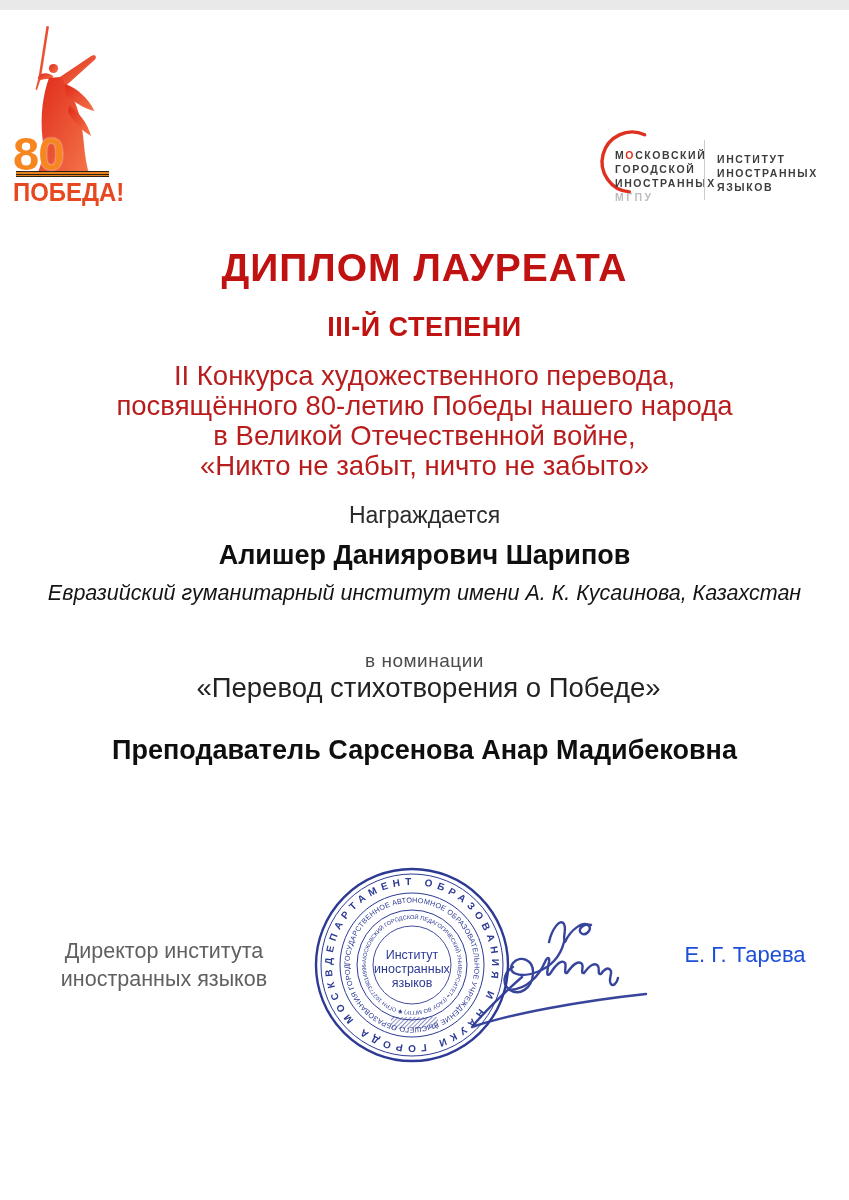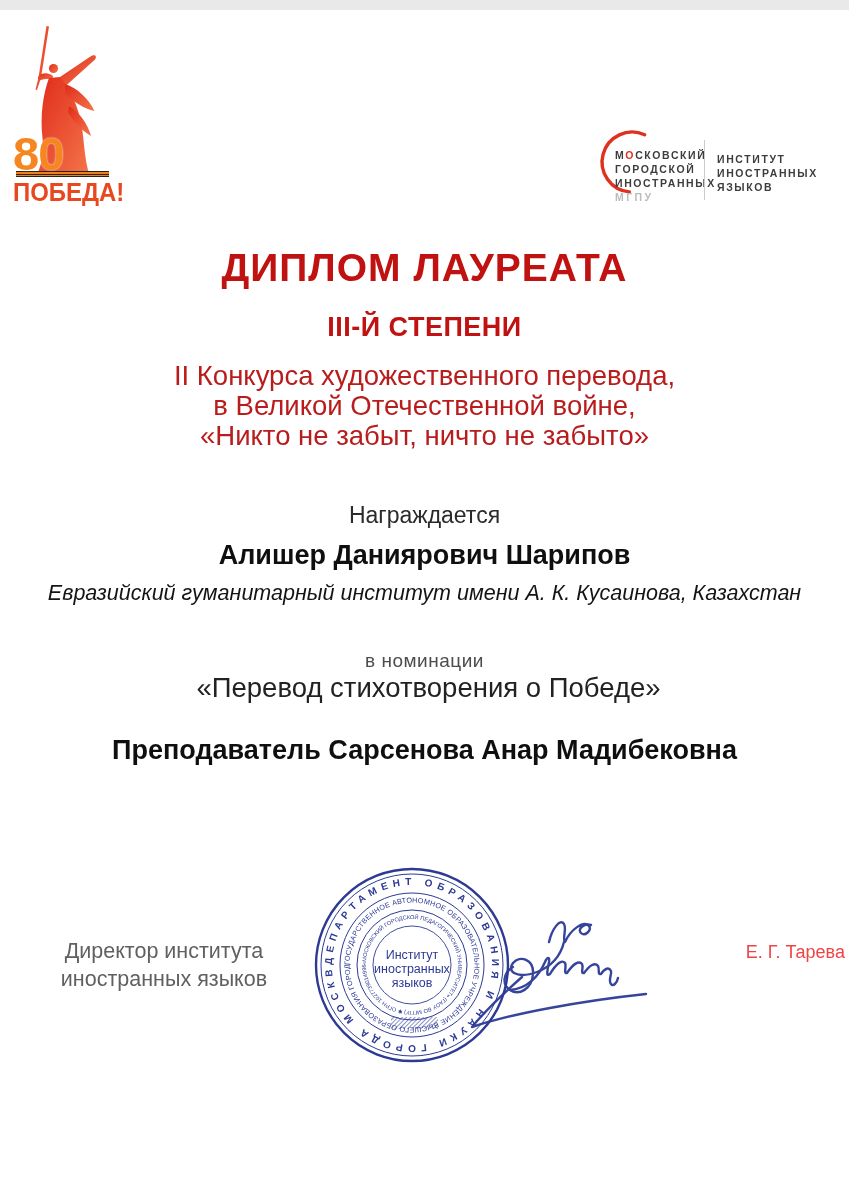--- a/index.html
+++ b/index.html
@@ -47,22 +47,22 @@
   .nom-label{top:640px;font-size:19px;font-weight:300;color:#4c4c4c;letter-spacing:.5px;}
   .nomination{top:662px;font-size:27.5px;font-weight:300;color:#222222;padding-left:8px;}
   .teacher{top:725px;font-size:27px;font-weight:bold;color:#0f0f0f;}
 
   
   .director{
     position:absolute;left:60px;top:927px;width:208px;text-align:center;
     font-size:21.5px;color:#606060;line-height:28px;
   }
   .signer{
-    position:absolute;left:645px;top:932px;width:200px;text-align:right;
-    font-size:18px;color:#ef4444;
+    position:absolute;left:645px;top:932px;width:200px;text-align:center;
+    font-size:22px;color:#1d4ed8;
   }
   .stamp{position:absolute;left:312px;top:855px;}
   .sig{position:absolute;left:450px;top:885px;}
   .stamp text{fill:#2c3a94;font-family:"Liberation Sans","DejaVu Sans",sans-serif;}
 </style>
 </head>
 <body>
 
 <div class="page">
 
@@ -105,20 +105,21 @@
       <div class="uni-line">ИНОСТРАННЫХ</div>
       <div class="uni-line">ЯЗЫКОВ</div>
     </div>
   </div>
 
   <div class="center-line title">ДИПЛОМ ЛАУРЕАТА</div>
   <div class="center-line degree">III-Й СТЕПЕНИ</div>
 
   <div class="center-line contest">
     <div>II Конкурса художественного перевода,</div>
+    <div>посвящённого 80-летию Победы нашего народа</div>
     <div>в Великой Отечественной войне,</div>
     <div>«Никто не забыт, ничто не забыто»</div>
   </div>
 
   <div class="center-line awarded">Награждается</div>
   <div class="center-line recipient">Алишер Даниярович Шарипов</div>
   <div class="center-line affiliation">Евразийский гуманитарный институт имени А. К. Кусаинова, Казахстан</div>
 
   <div class="center-line nom-label">в номинации</div>
   <div class="center-line nomination">«Перевод стихотворения о Победе»</div>

